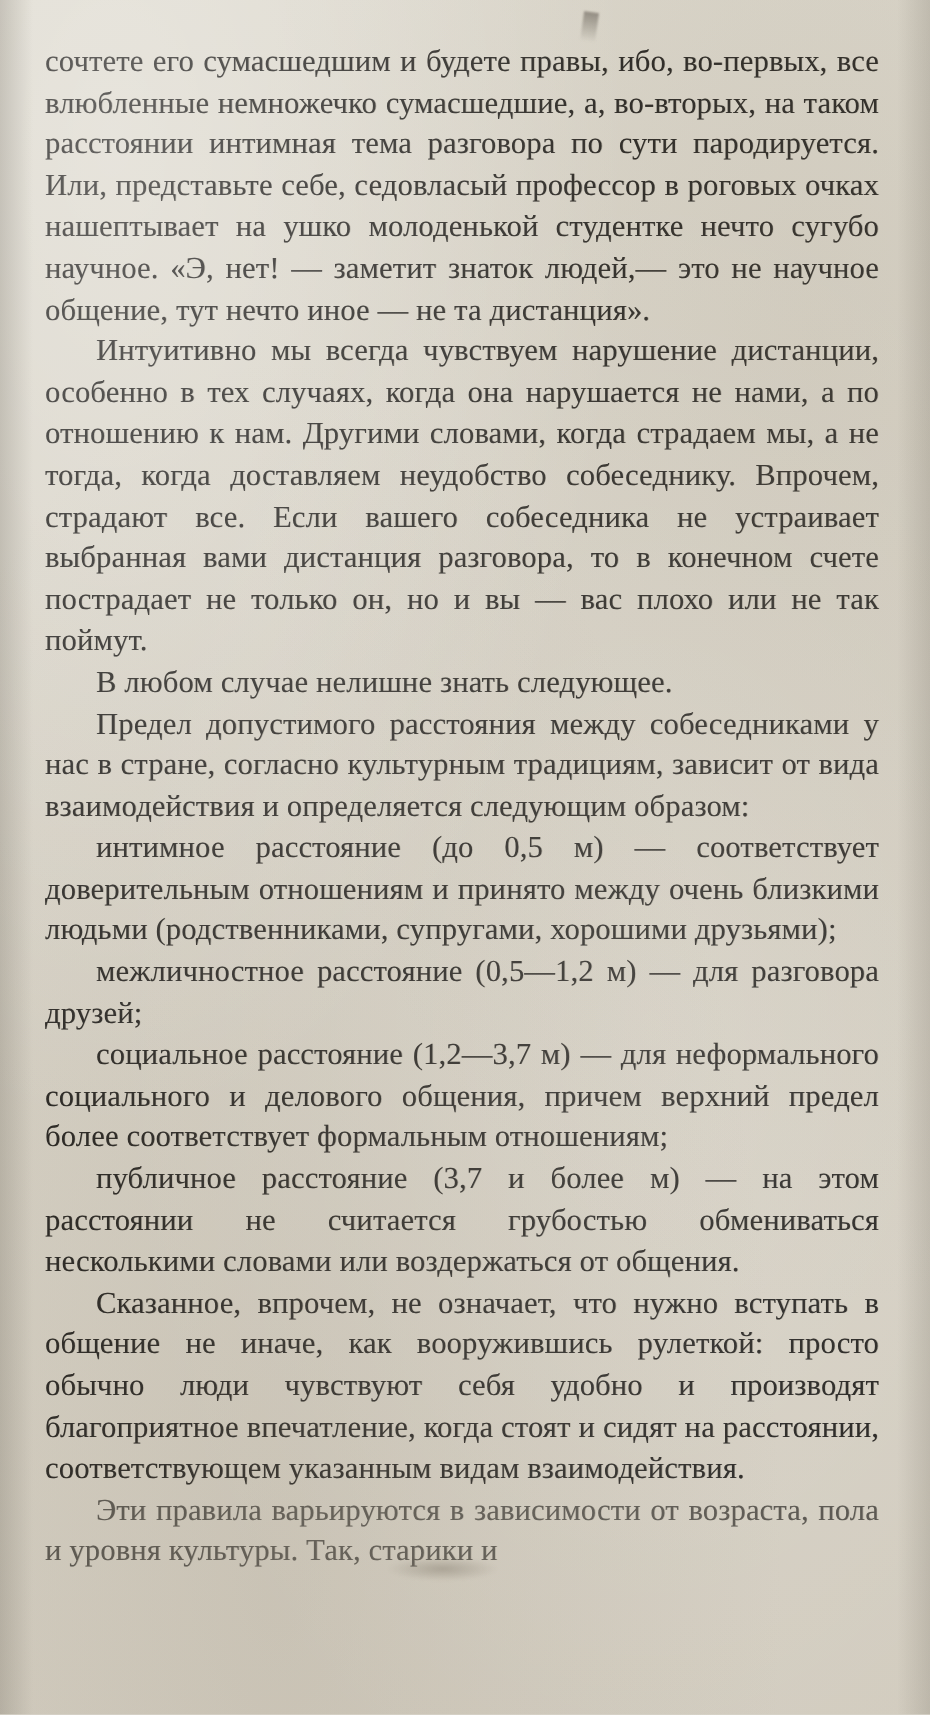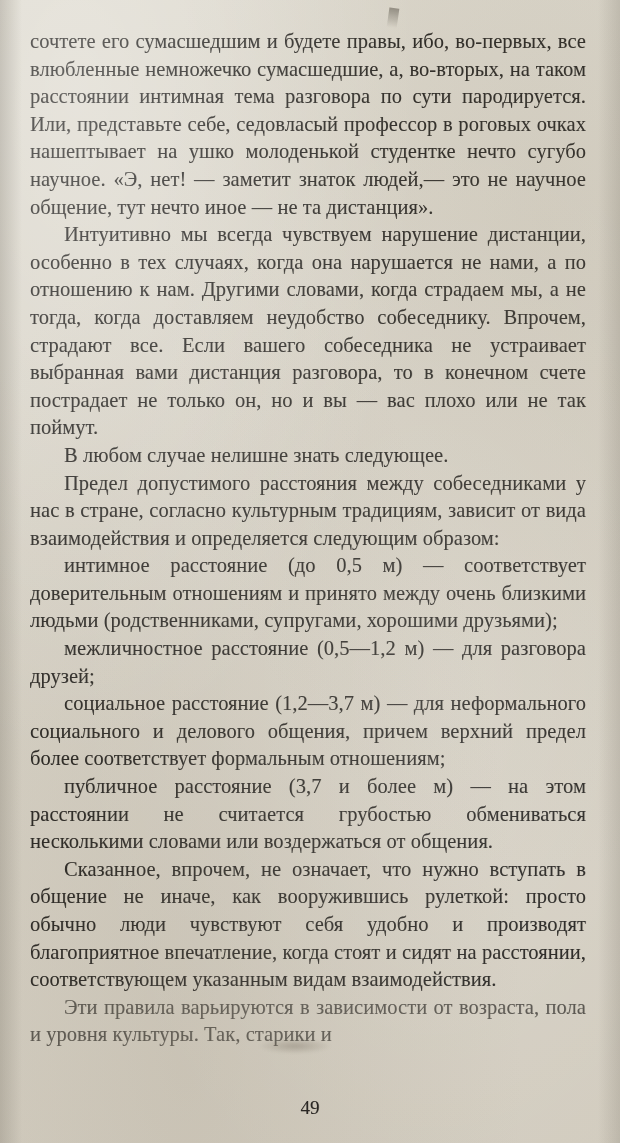--- a/index.html
+++ b/index.html
@@ -122,14 +122,13 @@
     <p class="indent">В любом случае нелишне знать следующее.</p>
     <p class="indent">Предел допустимого расстояния между собеседниками у нас в стране, согласно культурным традициям, зависит от вида взаимодействия и определяется следующим образом:</p>
     <p class="indent">интимное расстояние (до 0,5 м) — соответствует доверительным отношениям и принято между очень близкими людьми (родственниками, супругами, хорошими друзьями);</p>
     <p class="indent">межличностное расстояние (0,5—1,2 м) — для разговора друзей;</p>
     <p class="indent">социальное расстояние (1,2—3,7 м) — для неформального социального и делового общения, причем верхний предел более соответствует формальным отношениям;</p>
     <p class="indent">публичное расстояние (3,7 и более м) — на этом расстоянии не считается грубостью обмениваться несколькими словами или воздержаться от общения.</p>
     <p class="indent">Сказанное, впрочем, не означает, что нужно вступать в общение не иначе, как вооружившись рулеткой: просто обычно люди чувствуют себя удобно и производят благоприятное впечатление, когда стоят и сидят на расстоянии, соответствующем указанным видам взаимодействия.</p>
     <p class="indent faded">Эти правила варьируются в зависимости от возраста, пола и уровня культуры. Так, старики и</p>
   </div>
 
-  <div class="page-number">49</div>
 </div>
 
 </body></html>

